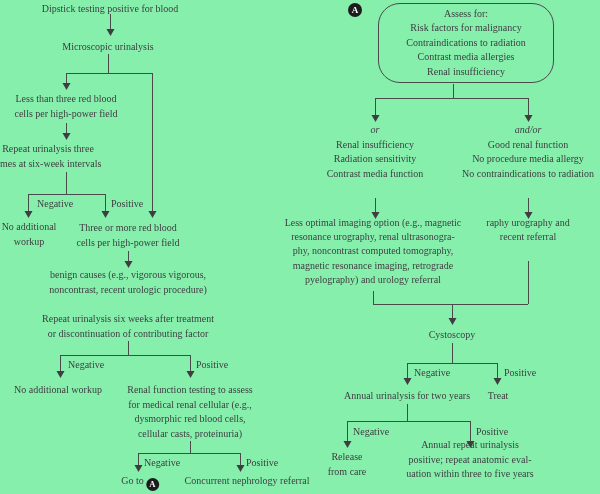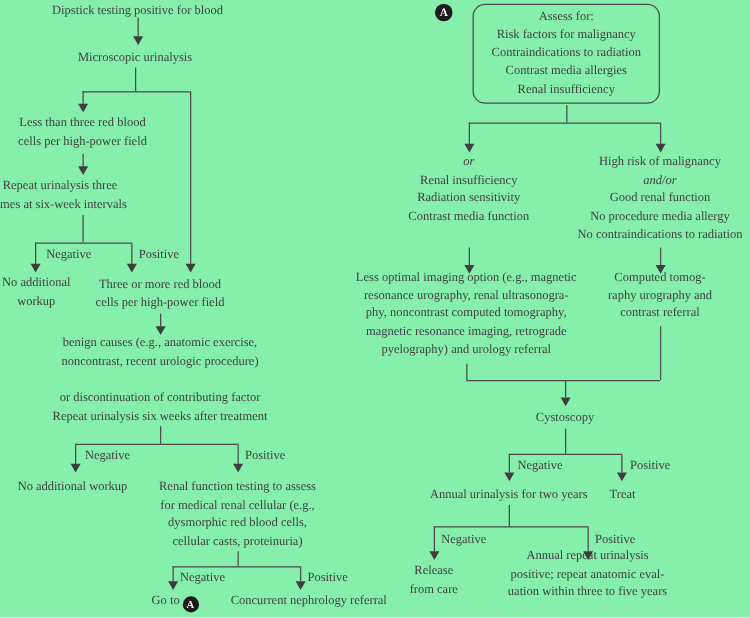--- a/index.html
+++ b/index.html
@@ -15,22 +15,22 @@
   .node.lh14 div{line-height:14.2px;}
   .blabel{position:absolute;line-height:14.5px;white-space:nowrap;}
   .vline{position:absolute;width:1px;background:#4a4a4c;}
   .hline{position:absolute;height:1px;background:#4a4a4c;}
   .ah{
     position:absolute;width:0;height:0;
     border-left:4px solid transparent;border-right:4px solid transparent;
     border-top:7px solid #3e3e40;transform:translateX(-3.5px);
   }
   .abox{
-    position:absolute;left:378px;top:3px;width:150px;height:80px;
-    border:1px solid #4a4a4c;border-radius:10px;box-sizing:border-box;
+    position:absolute;left:378px;top:3px;width:176px;height:80px;
+    border:1px solid #4a4a4c;border-radius:22px;box-sizing:border-box;
     display:flex;flex-direction:column;justify-content:center;
     text-align:center;line-height:14.6px;
   }
   .marker{
     position:absolute;width:14px;height:14px;border-radius:50%;
     background:#1c1c1e;color:#ffffff;font-size:9px;font-weight:bold;
     display:flex;align-items:center;justify-content:center;
   }
   .marker-inline{
     display:inline-flex;width:13px;height:13px;border-radius:50%;
@@ -86,26 +86,26 @@
     </div>
   <div class="node" style="left:128px;top:221px">
       <div>Three or more red blood</div>
       <div>cells per high-power field</div>
     </div>
 
   <div class="vline" style="left:128px;top:251px;height:10px"></div>
   <div class="ah" style="left:128px;top:261px"></div>
 
   <div class="node" style="left:128px;top:268px">
-      <div>benign causes (e.g., anatomic exercise,</div>
+      <div>benign causes (e.g., vigorous vigorous,</div>
       <div>noncontrast, recent urologic procedure)</div>
     </div>
   <div class="node" style="left:128px;top:312px">
+      <div>Repeat urinalysis six weeks after treatment</div>
       <div>or discontinuation of contributing factor</div>
-      <div>Repeat urinalysis six weeks after treatment</div>
     </div>
 
   <div class="vline" style="left:128px;top:341px;height:14px"></div>
   <div class="hline" style="left:60px;top:355px;width:130px"></div>
   <div class="vline" style="left:60px;top:355px;height:16px"></div>
   <div class="ah" style="left:60px;top:371px"></div>
   <div class="vline" style="left:190px;top:355px;height:16px"></div>
   <div class="ah" style="left:190px;top:371px"></div>
   <div class="blabel" style="left:68px;top:358px">Negative</div>
   <div class="blabel" style="left:196px;top:358px">Positive</div>
@@ -151,21 +151,20 @@
 
   <div class="node" style="left:375px;top:123px">
     <div class="it">or</div>
     <div>
         <div>Renal insufficiency</div>
         <div>Radiation sensitivity</div>
         <div>Contrast media function</div>
       </div>
   </div>
   <div class="node" style="left:528px;top:123px">
-    <div>High risk of malignancy</div>
     <div class="it">and/or</div>
     <div>
         <div>Good renal function</div>
         <div>No procedure media allergy</div>
         <div>No contraindications to radiation</div>
       </div>
   </div>
 
   <div class="vline" style="left:375px;top:198px;height:14px"></div>
   <div class="ah" style="left:375px;top:212px"></div>
@@ -173,23 +172,22 @@
   <div class="ah" style="left:528px;top:212px"></div>
 
   <div class="node lh14" style="left:373px;top:216px">
       <div>Less optimal imaging option (e.g., magnetic</div>
       <div>resonance urography, renal ultrasonogra-</div>
       <div>phy, noncontrast computed tomography,</div>
       <div>magnetic resonance imaging, retrograde</div>
       <div>pyelography) and urology referral</div>
     </div>
   <div class="node lh14" style="left:528px;top:216px">
-      <div>Computed tomog-</div>
       <div>raphy urography and</div>
-      <div>contrast referral</div>
+      <div>recent referral</div>
     </div>
 
   <div class="vline" style="left:373px;top:291px;height:13px"></div>
   <div class="vline" style="left:528px;top:261px;height:43px"></div>
   <div class="hline" style="left:373px;top:304px;width:155px"></div>
   <div class="vline" style="left:452px;top:304px;height:14px"></div>
   <div class="ah" style="left:452px;top:318px"></div>
 
   <div class="node" style="left:452px;top:328px">Cystoscopy</div>
 

